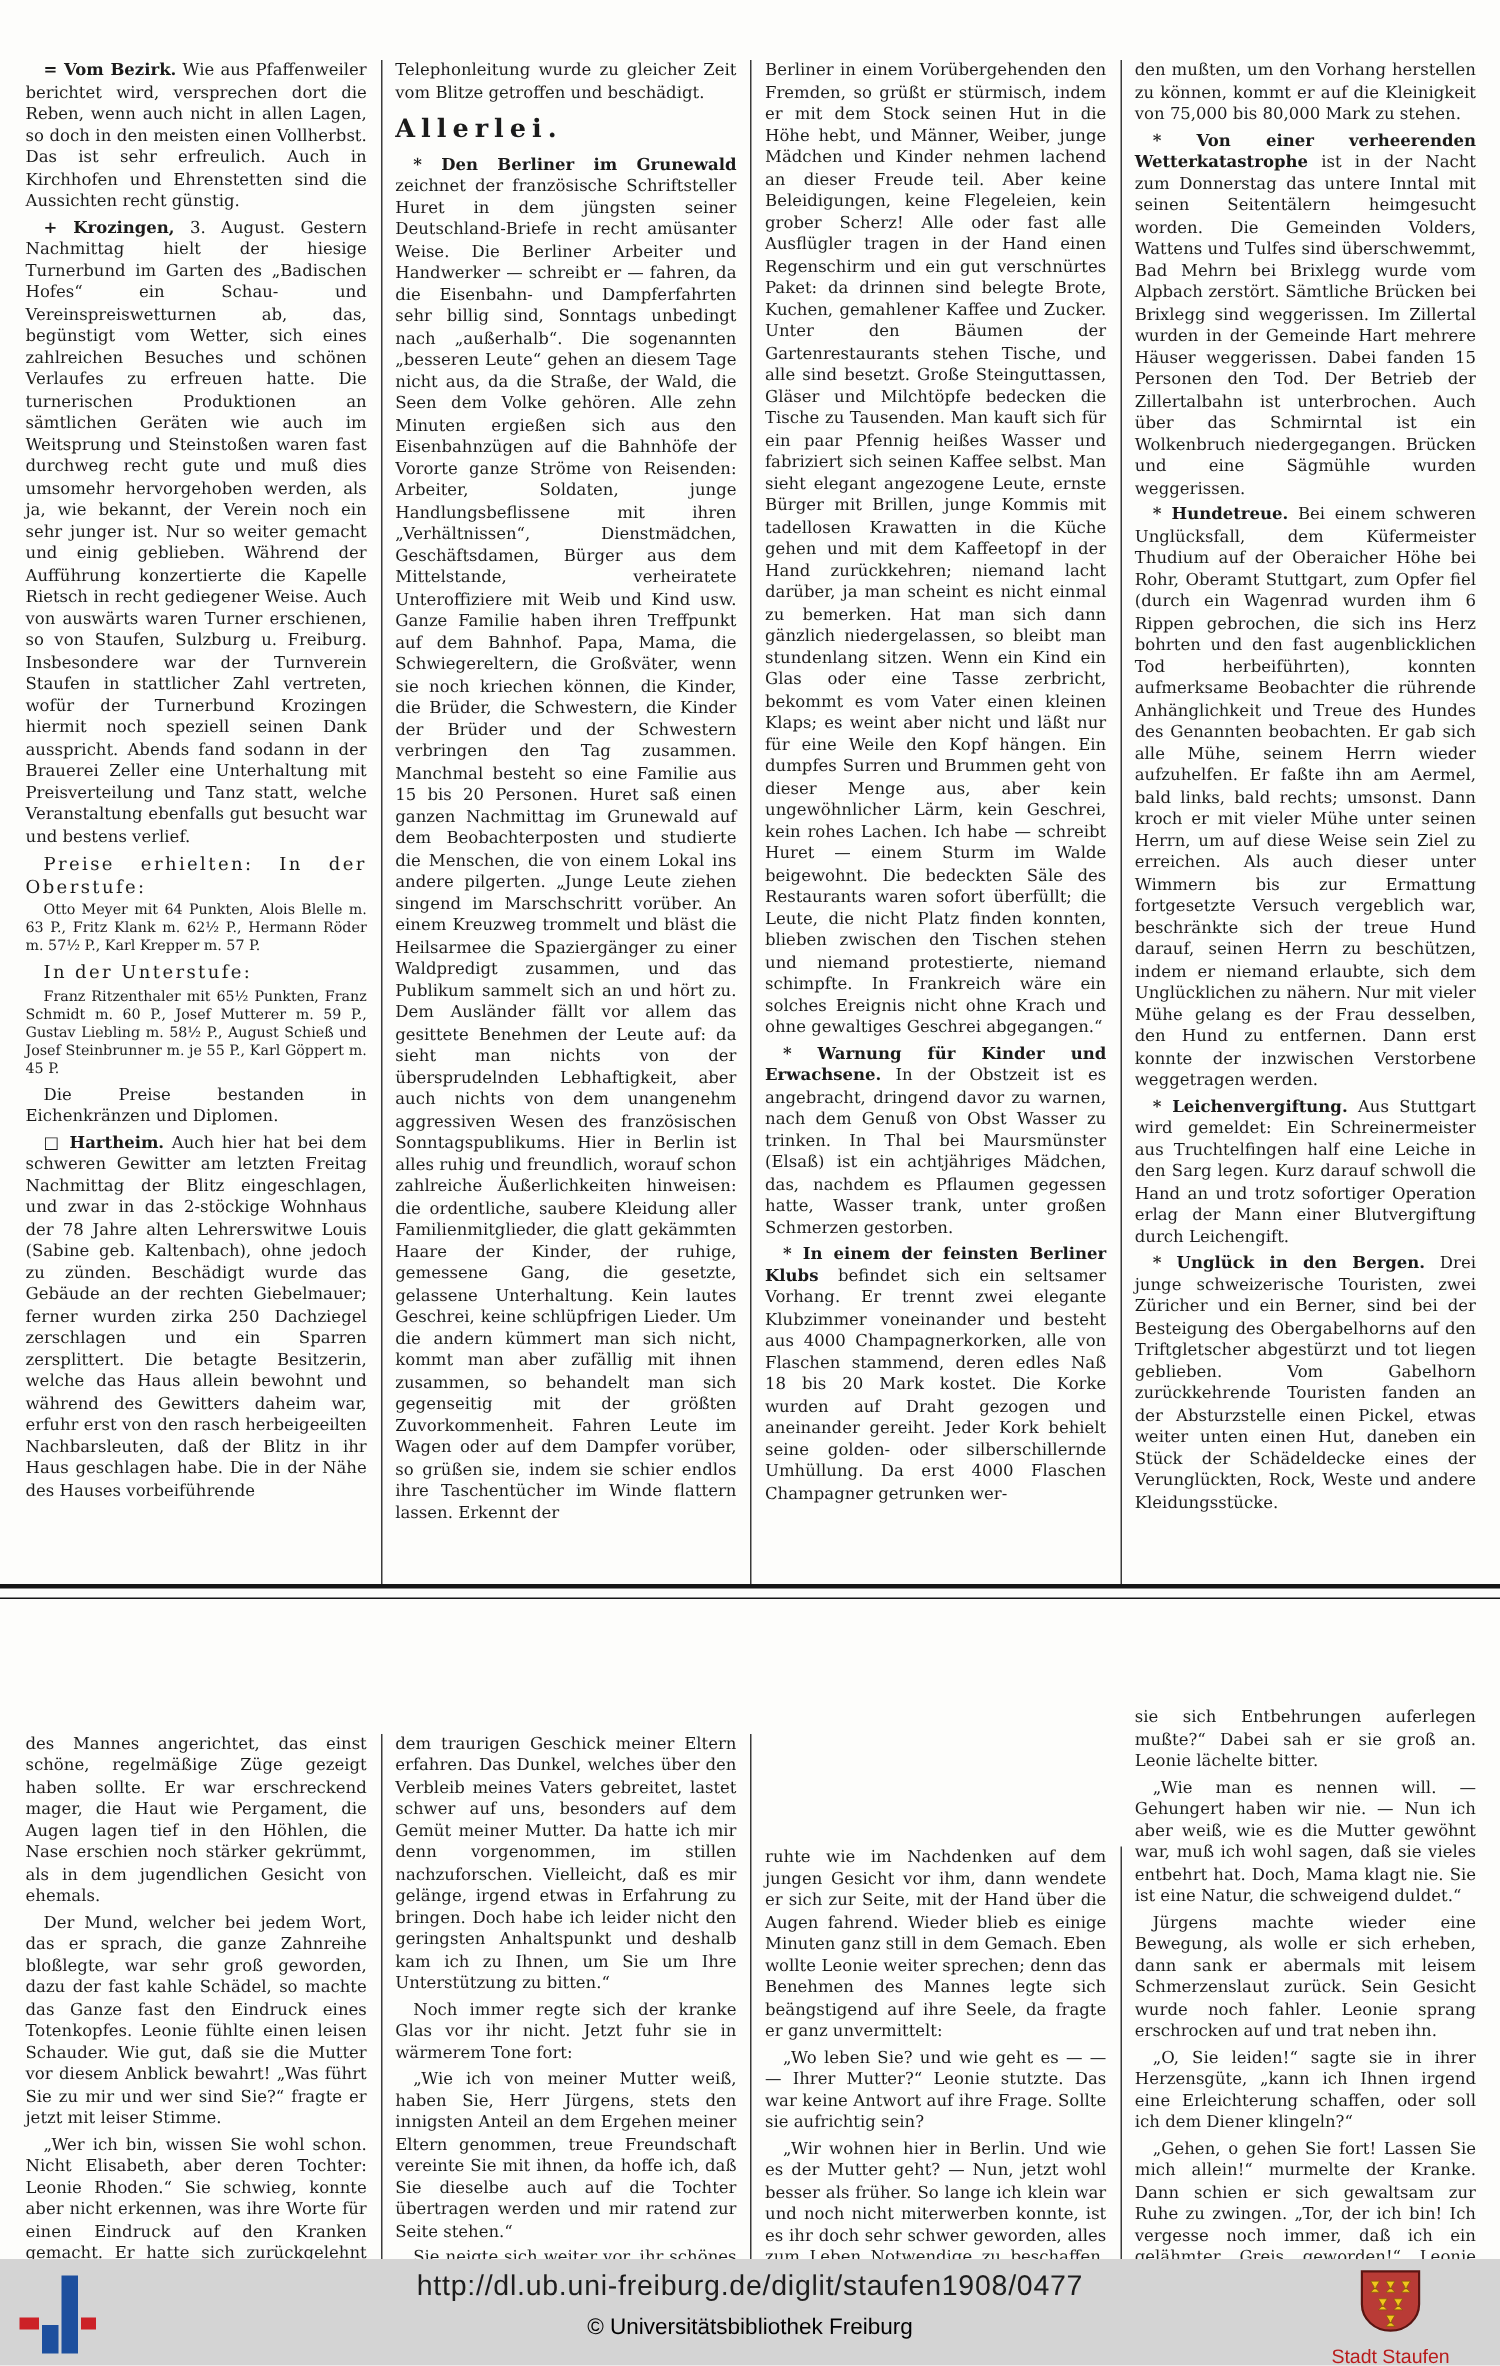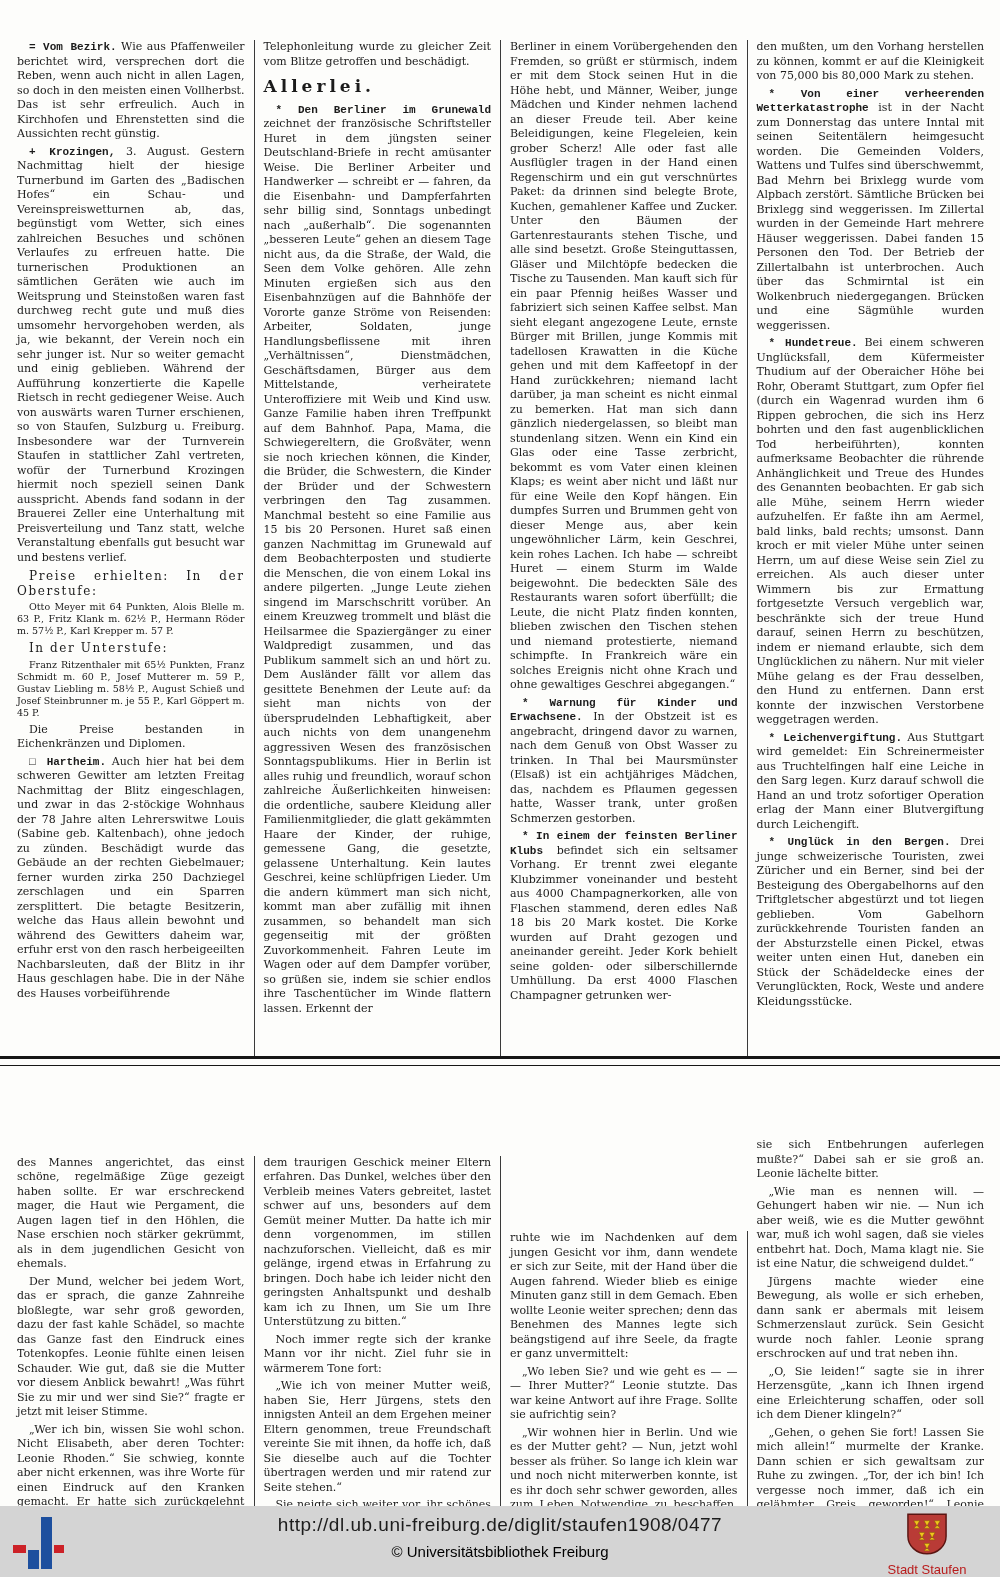--- a/index.html
+++ b/index.html
@@ -13,21 +13,21 @@
        font-size:11px;line-height:14.5px;hyphens:auto;-webkit-hyphens:auto;}
   .col{border-right:1px solid #3a3a3a;}
   .col:first-child{padding-left:2px;}
   .col:last-child{border-right:none;padding-right:2px;}
   .col p{margin:0 0 3px 0;text-indent:12px;}
   .col p.b-heading{text-align:left;text-indent:0;font-size:17px;font-weight:bold;
        letter-spacing:4px;margin:10px 0 9px 0;}
   .col p.b-subhead{font-size:12px;letter-spacing:1.6px;margin:4px 0 3px 0;}
   .col p.b-small{font-size:9.5px;line-height:12px;margin-bottom:4px;}
   .col p.continued{text-indent:0;}
-  .lead{font-weight:bold;font-family:Liberation Mono, monospace;}
+  .lead{font-weight:bold;}
   #section-divider{position:absolute;left:0;right:0;top:1056px;height:6px;
        border-top:3px solid #161616;border-bottom:1px solid #161616;}
   
   #footer{position:absolute;left:0;right:0;top:1506px;height:83px;background:#d4d4d4;
        font-family:"Liberation Sans",sans-serif;}
   #ub-logo{position:absolute;left:13px;top:11px;width:60px;height:54px;}
   #ub-logo .bar{position:absolute;}
   #footer-text{position:absolute;left:200px;right:200px;top:8px;text-align:center;}
   #footer-url{display:block;font-size:19px;letter-spacing:.5px;color:#1c1c1c;
        text-decoration:none;white-space:nowrap;}
@@ -74,21 +74,21 @@
 
   <div id="bottom-cols" class="cols">
       <div class="col">
         <p class="b-para continued">des Mannes angerichtet, das einst schöne, regelmäßige Züge gezeigt haben sollte. Er war erschreckend mager, die Haut wie Pergament, die Augen lagen tief in den Höhlen, die Nase erschien noch stärker gekrümmt, als in dem jugendlichen Gesicht von ehemals.</p>
         <p class="b-para">Der Mund, welcher bei jedem Wort, das er sprach, die ganze Zahnreihe bloßlegte, war sehr groß geworden, dazu der fast kahle Schädel, so machte das Ganze fast den Eindruck eines Totenkopfes. Leonie fühlte einen leisen Schauder. Wie gut, daß sie die Mutter vor diesem Anblick bewahrt! „Was führt Sie zu mir und wer sind Sie?“ fragte er jetzt mit leiser Stimme.</p>
         <p class="b-para">„Wer ich bin, wissen Sie wohl schon. Nicht Elisabeth, aber deren Tochter: Leonie Rhoden.“ Sie schwieg, konnte aber nicht erkennen, was ihre Worte für einen Eindruck auf den Kranken gemacht. Er hatte sich zurückgelehnt und seine Lider lagen tief über den Augen. — So fuhr sie denn fort:</p>
         <p class="b-para">„Vor kurzer Zeit erst habe ich von</p>
       </div>
       <div class="col">
         <p class="b-para continued">dem traurigen Geschick meiner Eltern erfahren. Das Dunkel, welches über den Verbleib meines Vaters gebreitet, lastet schwer auf uns, besonders auf dem Gemüt meiner Mutter. Da hatte ich mir denn vorgenommen, im stillen nachzuforschen. Vielleicht, daß es mir gelänge, irgend etwas in Erfahrung zu bringen. Doch habe ich leider nicht den geringsten Anhaltspunkt und deshalb kam ich zu Ihnen, um Sie um Ihre Unterstützung zu bitten.“</p>
-        <p class="b-para">Noch immer regte sich der kranke Mann vor ihr nicht. Ziel fuhr sie in wärmerem Tone fort:</p>
+        <p class="b-para">Noch immer regte sich der kranke Glas vor ihr nicht. Jetzt fuhr sie in wärmerem Tone fort:</p>
         <p class="b-para">„Wie ich von meiner Mutter weiß, haben Sie, Herr Jürgens, stets den innigsten Anteil an dem Ergehen meiner Eltern genommen, treue Freundschaft vereinte Sie mit ihnen, da hoffe ich, daß Sie dieselbe auch auf die Tochter übertragen werden und mir ratend zur Seite stehen.“</p>
         <p class="b-para">Sie neigte sich weiter vor, ihr schönes Gesicht glühte vor innerer Erregung, während sie ihre Hände, wie bittend, zusammenlegte.</p>
       </div>
       <div class="col">
         <p class="b-para continued">ruhte wie im Nachdenken auf dem jungen Gesicht vor ihm, dann wendete er sich zur Seite, mit der Hand über die Augen fahrend. Wieder blieb es einige Minuten ganz still in dem Gemach. Eben wollte Leonie weiter sprechen; denn das Benehmen des Mannes legte sich beängstigend auf ihre Seele, da fragte er ganz unvermittelt:</p>
         <p class="b-para">„Wo leben Sie? und wie geht es — — — Ihrer Mutter?“ Leonie stutzte. Das war keine Antwort auf ihre Frage. Sollte sie aufrichtig sein?</p>
         <p class="b-para">„Wir wohnen hier in Berlin. Und wie es der Mutter geht? — Nun, jetzt wohl besser als früher. So lange ich klein war und noch nicht miterwerben konnte, ist es ihr doch sehr schwer geworden, alles zum Leben Notwendige zu beschaffen, besonders, da sie fast immer leidend war und ist.“ Der Kranke fuhr auf. „Sie wollen doch damit nicht sagen, daß</p>
       </div>
       <div class="col">
         <p class="b-para continued">sie sich Entbehrungen auferlegen mußte?“ Dabei sah er sie groß an. Leonie lächelte bitter.</p>

